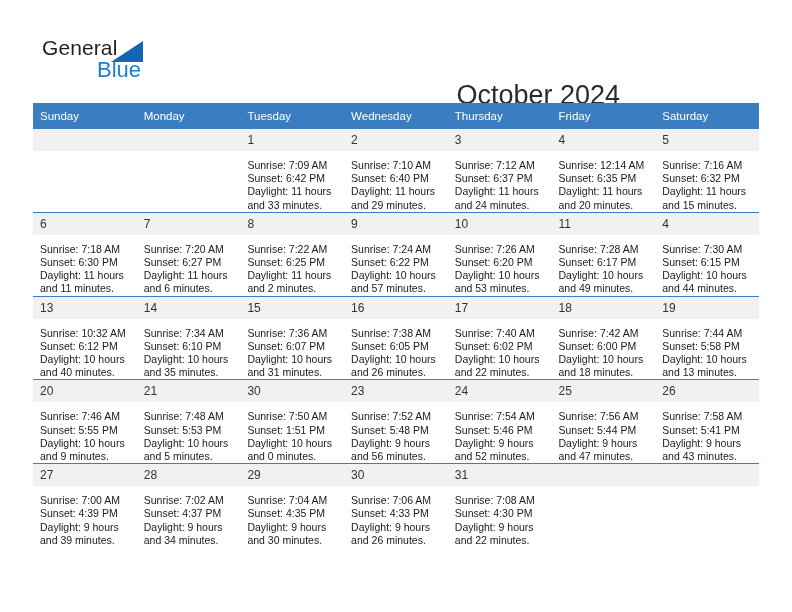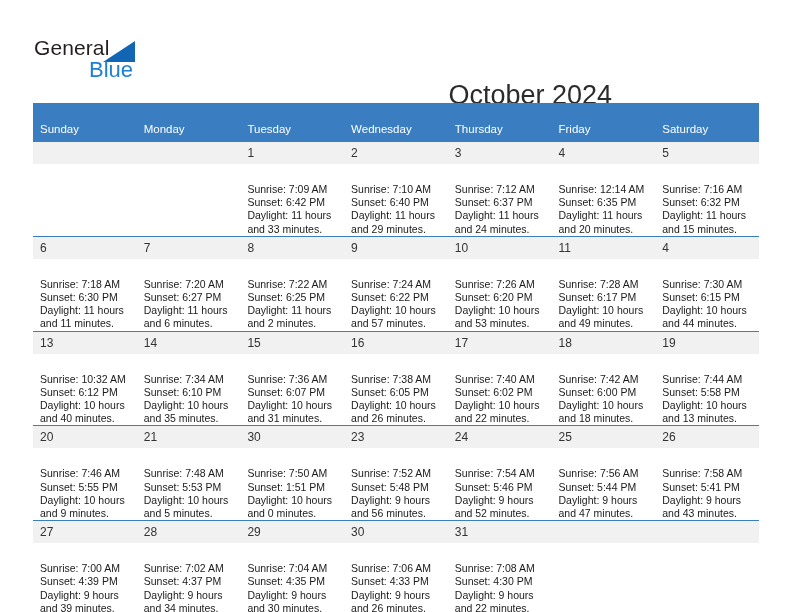--- a/index.html
+++ b/index.html
@@ -17,21 +17,21 @@
   .page {
     position: relative;
     width: 792px;
     height: 612px;
     box-sizing: border-box;
   }
 
   
   .top {
     position: absolute;
-    left: 0;
+    left: 8px;
     top: 0;
     width: 648px;
     height: 100px;
   }
   .logo {
     position: absolute;
     left: 34px;
     top: 36px;
     width: 120px;
     height: 48px;
@@ -95,21 +95,21 @@
     border-collapse: collapse;
     width: 726px;
     table-layout: fixed;
   }
   table.cal th {
     background: #3a7ec1;
     color: #ffffff;
     font-weight: normal;
     font-size: 11.5px;
     text-align: left;
-    padding: 18px 0 5px 7px;
+    padding: 5px 0 5px 7px;
     height: 15px;
     border: none;
   }
   table.cal td {
     vertical-align: top;
     padding: 0;
     border: none;
     border-top: 1px solid #3a7ec1;
     height: 75px;
     background: #ffffff;
@@ -123,21 +123,21 @@
     color: #333333;
     padding: 4px 0 4px 7px;
     height: 14px;
     line-height: 14px;
   }
   td.empty .daynum {
     background: #f1f1f1;
     color: transparent;
   }
   .info {
-    padding: 19px 6px 0 7px;
+    padding: 8px 6px 0 7px;
     font-size: 10.5px;
     line-height: 13.2px;
     color: #1a1a1a;
   }
   .info div {
     white-space: nowrap;
   }
 </style>
 </head>
 <body>

